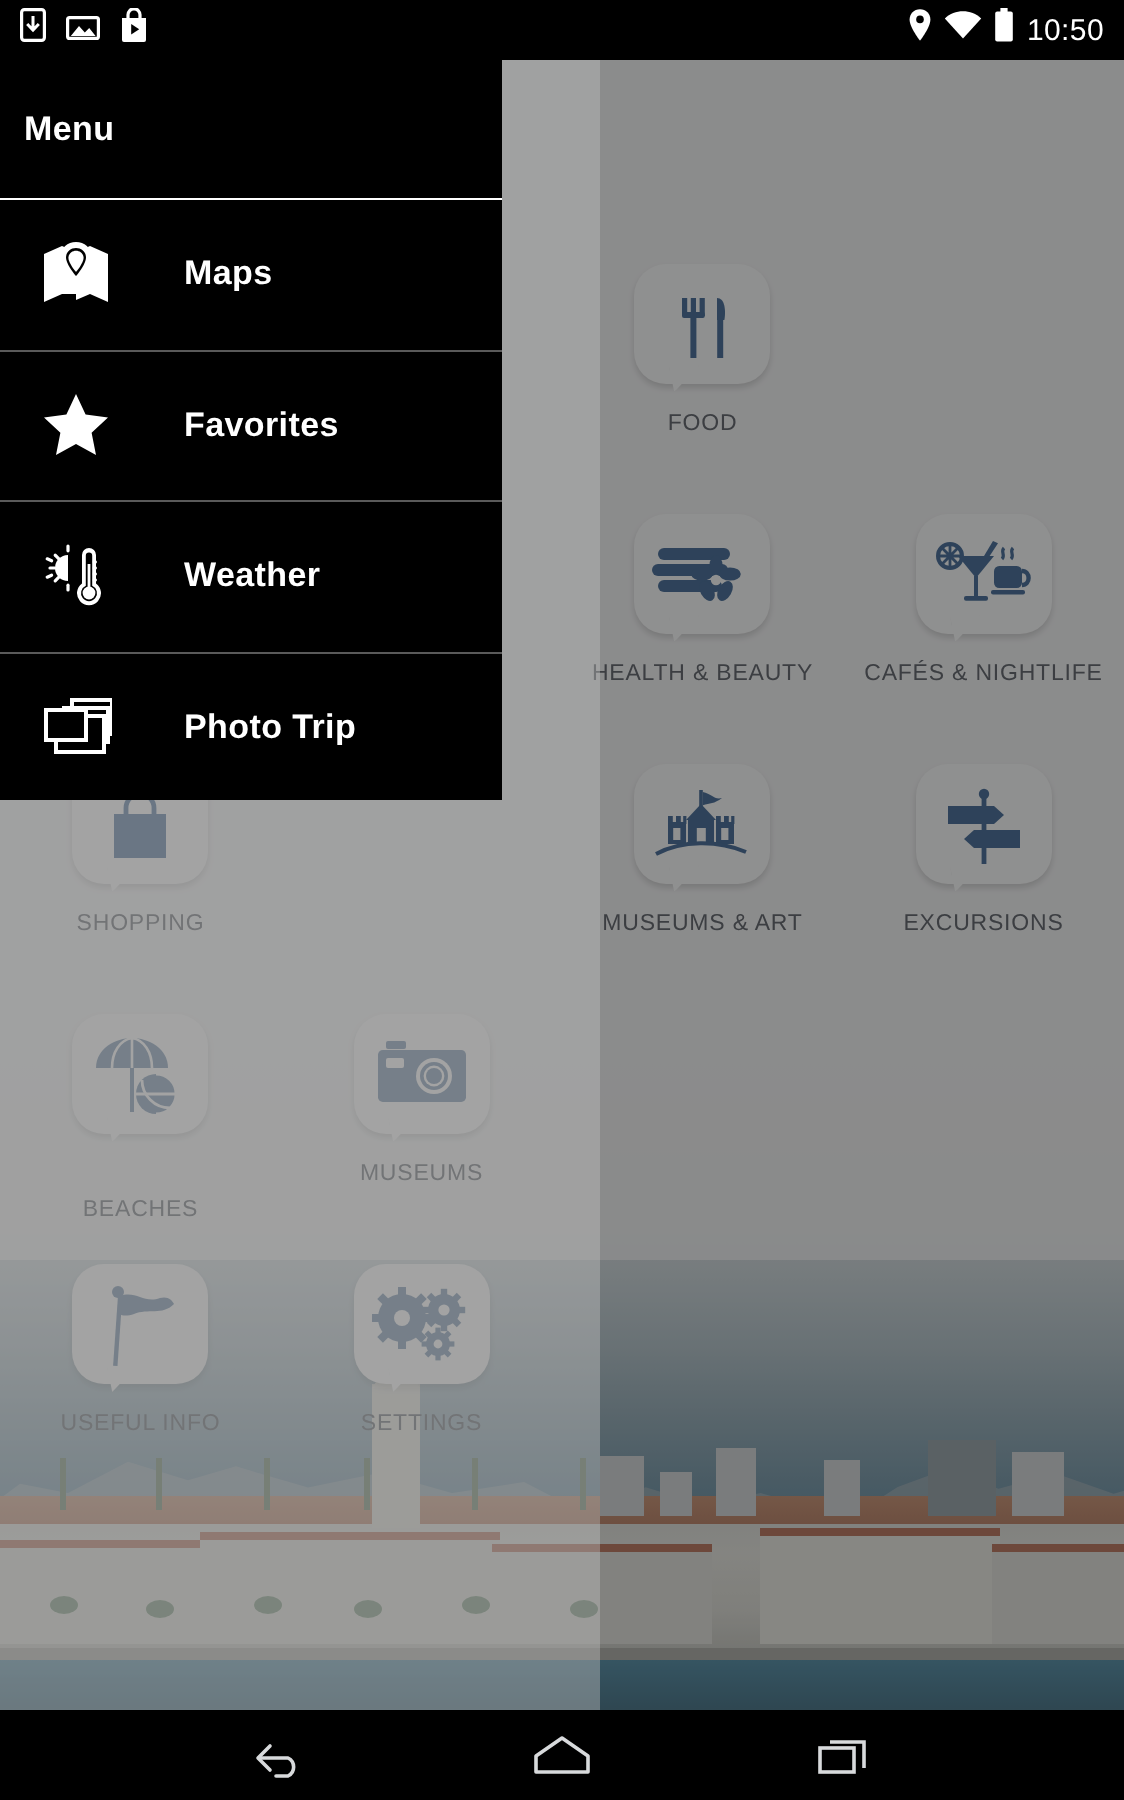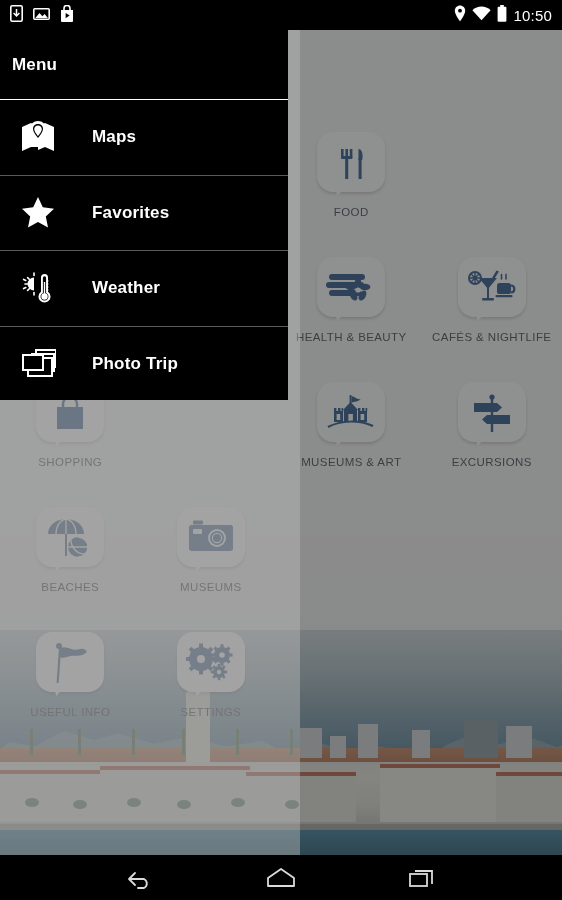--- a/index.html
+++ b/index.html
@@ -193,21 +193,21 @@
   #scrim-left {
     position: absolute; top: 30px; left: 0;
     width: 300px; height: 825px;
     background: rgba(190,190,190,.42);
     z-index: 21;
   }
 
   
   #drawer {
     position: absolute; top: 30px; left: 0;
-    width: 288px; height: 370px;
+    width: 251px; height: 370px;
     background: #000;
     z-index: 40;
   }
   #drawer-title {
     height: 70px;
     display: flex; align-items: center;
     padding-left: 12px;
     color: #fff; font-size: 17px; font-weight: bold;
     border-bottom: 1px solid #ffffff;
     letter-spacing: .2px;
@@ -402,21 +402,21 @@
               <circle cx="23" cy="5" r="2.6"></circle>
               <rect x="21.8" y="6" width="2.4" height="34"></rect>
               <path d="M5 11 H28 L33 15.5 L28 20 H5 Z"></path>
               <path d="M41 23 H18 L13 27.5 L18 32 H41 Z"></path>
             </g>
           </svg>
         </div>
         <div class="cell-label">EXCURSIONS</div>
       </div>
 
-      <div class="cell" style="grid-column:1;">
+      <div class="cell" style="grid-column:1;gap:18px;">
         <div class="bubble">
           <svg width="50" height="44" viewBox="0 0 50 44">
             <g fill="#4a6d92">
               <path d="M3 17 C3 7 13 2 21 2 C29 2 39 7 39 17 Z"></path>
               <path d="M21 2 L21 17 M11 17 C11 9 15 3 21 2 M31 17 C31 9 27 3 21 2" stroke="#f4f5f5" stroke-width="1.3" fill="none"></path>
               <rect x="20" y="17" width="2" height="22"></rect>
               <circle cx="33" cy="30" r="10"></circle>
               <path d="M33 20 a10 10 0 0 1 0 20 M23 30 h20" stroke="#f4f5f5" stroke-width="1.4" fill="none"></path>
               <path d="M26 23 a14 14 0 0 0 14 14" stroke="#f4f5f5" stroke-width="1.4" fill="none"></path>
             </g>

